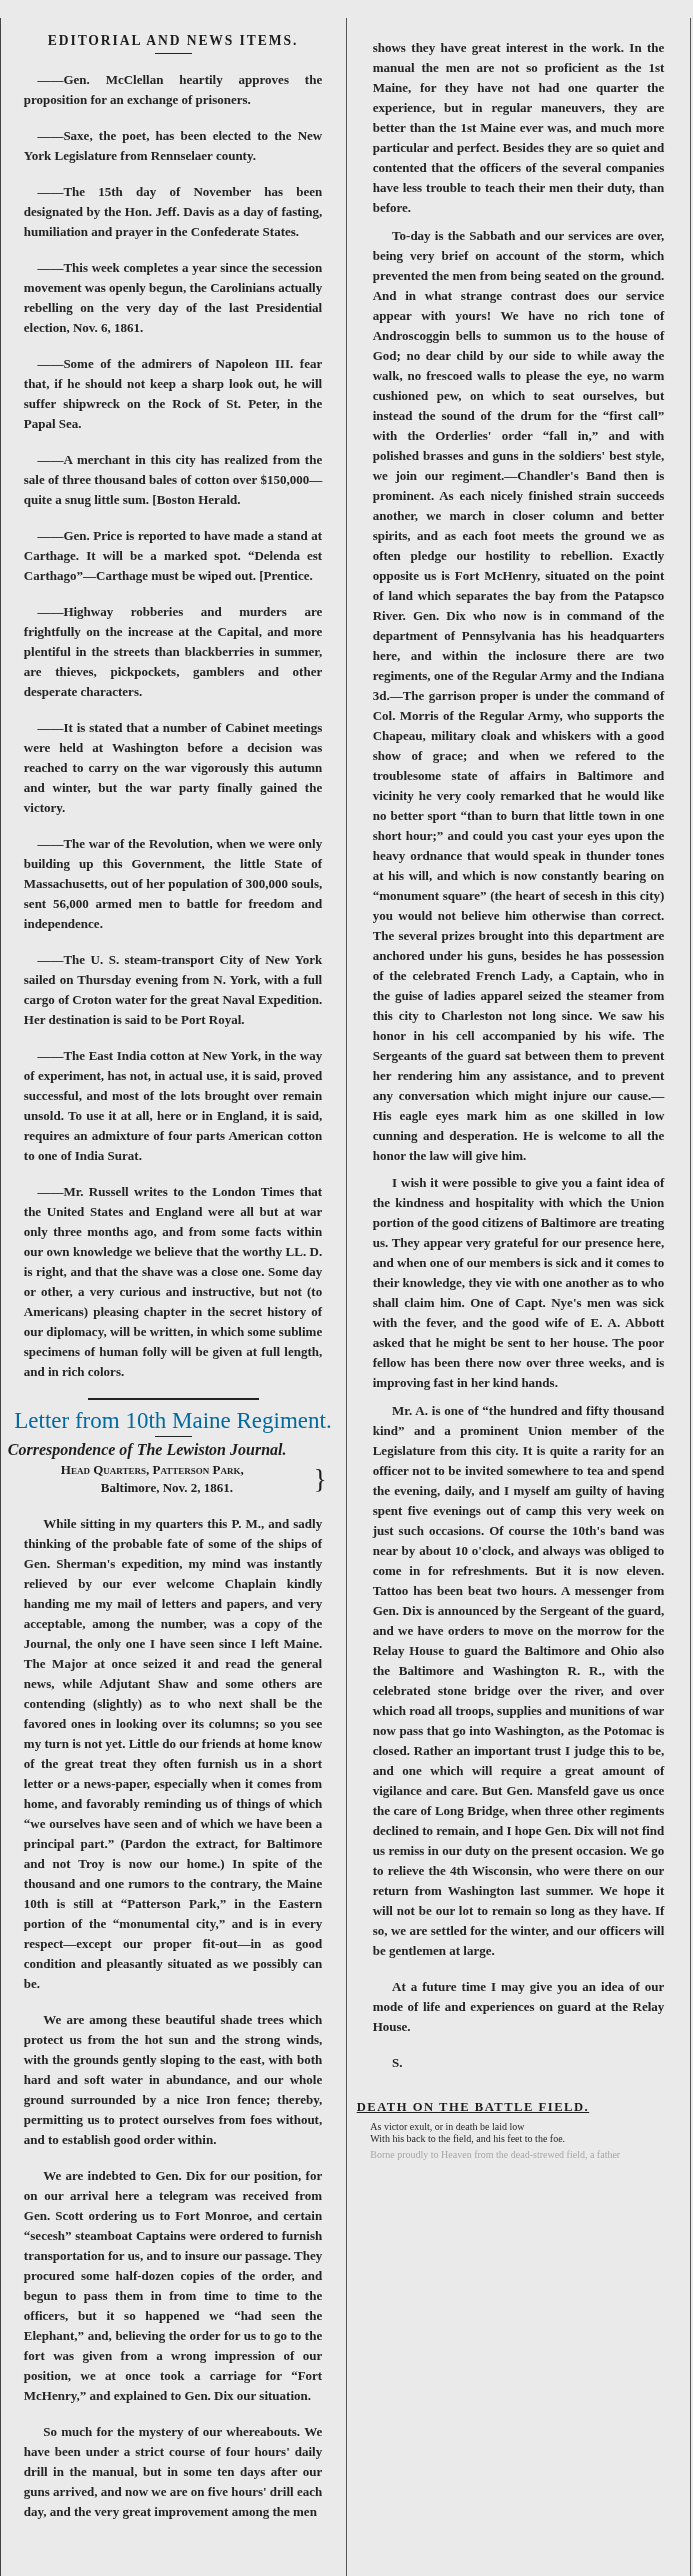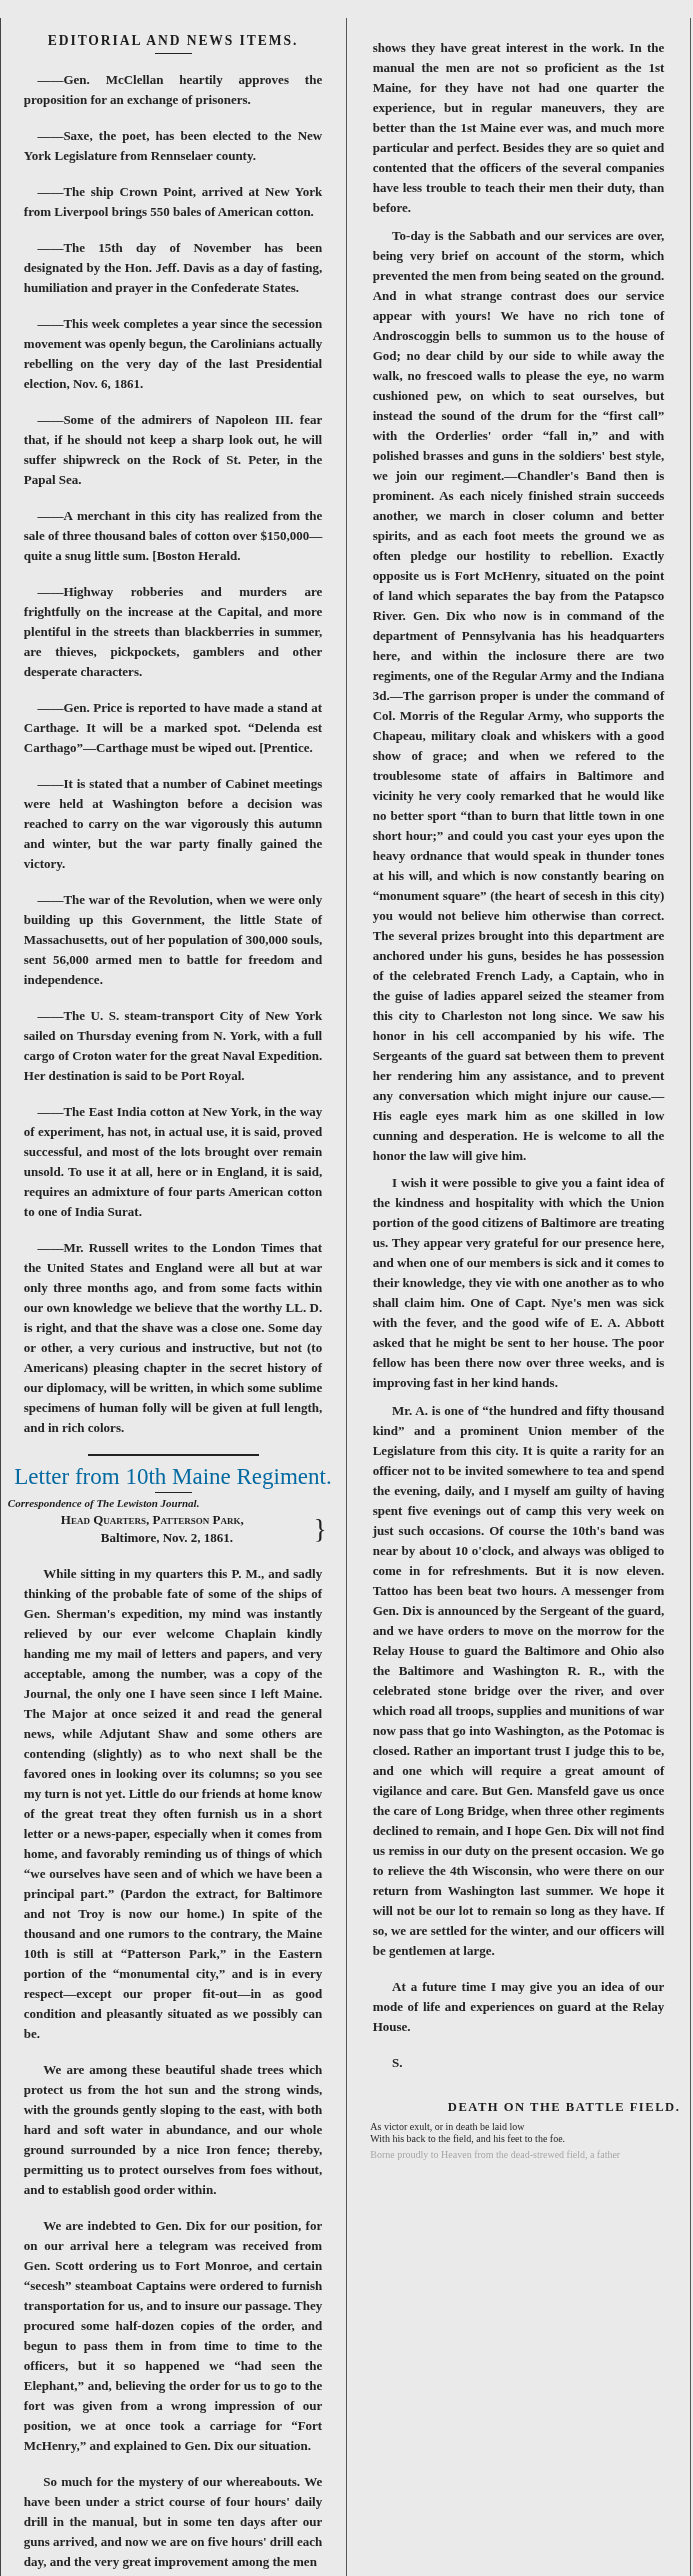--- a/index.html
+++ b/index.html
@@ -69,21 +69,21 @@
     .letter-title {
       text-align: center;
       font-size: 23px;
       font-family: "Liberation Serif", serif;
       margin: 0 0 1.9px 0;
       color: #0369a1;
     }
     .correspondence {
       font-style: italic;
       font-weight: bold;
-      font-size: 11px;
+      font-size: 16px;
       margin: 3.9px 0 0 0;
       font-family: "Liberation Serif", serif;
     }
     .dateline {
       font-size: 13px;
       line-height: 18.4px;
       font-family: "Liberation Serif", serif;
       font-weight: bold;
       position: relative;
       margin: 1.9px 0 1.9px 0;
@@ -93,26 +93,27 @@
     .dateline .brace {
       position: absolute;
       left: 306px; top: 1.9px;
       font-size: 27px;
       line-height: 33px;
       font-weight: normal;
     }
     .sc { font-variant: small-caps; }
     .signature { text-align: right; padding-right: 17.5px; }
     .poem-heading {
-      text-align: right;
+      text-align: left;
       font-weight: bold;
       letter-spacing: 1.5px;
       font-size: 12.6px;
       margin: 27px 0 5.8px 0;
       font-family: "Liberation Serif", serif;
+      text-decoration: underline;
     }
     .poem-line {
       font-size: 10px;
       line-height: 11.6px;
       margin-left: 13.6px;
       font-family: "Liberation Serif", serif;
       font-weight: normal;
     }
     .faded {
       opacity: 0.35;
@@ -123,27 +124,26 @@
 <body>
 
 <div class="page">
 
   <div class="col col-left">
     <div class="section-heading">EDITORIAL AND NEWS ITEMS.</div>
     <div class="short-rule"></div>
 
     <p class="item">——Gen. McClellan heartily approves the proposition for an exchange of prisoners.</p>
     <p class="item">——Saxe, the poet, has been elected to the New York Legislature from Rennselaer county.</p>
-    <p class="item">——The ship Crown Point, arrived at New York from Liverpool brings 550 bales of American cotton.</p>
     <p class="item">——The 15th day of November has been designated by the Hon. Jeff. Davis as a day of fasting, humiliation and prayer in the Confederate States.</p>
     <p class="item">——This week completes a year since the secession movement was openly begun, the Carolinians actually rebelling on the very day of the last Presidential election, Nov. 6, 1861.</p>
     <p class="item">——Some of the admirers of Napoleon III. fear that, if he should not keep a sharp look out, he will suffer shipwreck on the Rock of St. Peter, in the Papal Sea.</p>
     <p class="item">——A merchant in this city has realized from the sale of three thousand bales of cotton over $150,000—quite a snug little sum. [Boston Herald.</p>
+    <p class="item">——Gen. Price is reported to have made a stand at Carthage. It will be a marked spot. “Delenda est Carthago”—Carthage must be wiped out. [Prentice.</p>
     <p class="item">——Highway robberies and murders are frightfully on the increase at the Capital, and more plentiful in the streets than blackberries in summer, are thieves, pickpockets, gamblers and other desperate characters.</p>
-    <p class="item">——Gen. Price is reported to have made a stand at Carthage. It will be a marked spot. “Delenda est Carthago”—Carthage must be wiped out. [Prentice.</p>
     <p class="item">——It is stated that a number of Cabinet meetings were held at Washington before a decision was reached to carry on the war vigorously this autumn and winter, but the war party finally gained the victory.</p>
     <p class="item">——The war of the Revolution, when we were only building up this Government, the little State of Massachusetts, out of her population of 300,000 souls, sent 56,000 armed men to battle for freedom and independence.</p>
     <p class="item">——The U. S. steam-transport City of New York sailed on Thursday evening from N. York, with a full cargo of Croton water for the great Naval Expedition. Her destination is said to be Port Royal.</p>
     <p class="item">——The East India cotton at New York, in the way of experiment, has not, in actual use, it is said, proved successful, and most of the lots brought over remain unsold. To use it at all, here or in England, it is said, requires an admixture of four parts American cotton to one of India Surat.</p>
     <p class="item">——Mr. Russell writes to the London Times that the United States and England were all but at war only three months ago, and from some facts within our own knowledge we believe that the worthy LL. D. is right, and that the shave was a close one. Some day or other, a very curious and instructive, but not (to Americans) pleasing chapter in the secret history of our diplomacy, will be written, in which some sublime specimens of human folly will be given at full length, and in rich colors.</p>
 
     <div class="double-rule"></div>
 
     <div class="letter-title">Letter from 10th Maine Regiment.</div>
     <div class="short-rule"></div>

